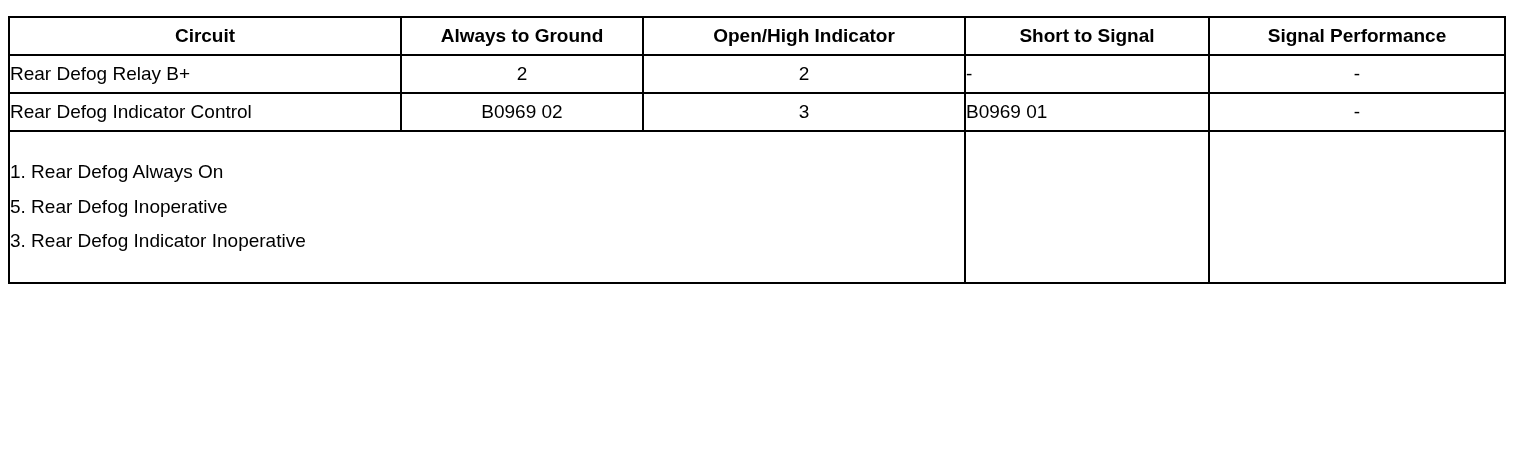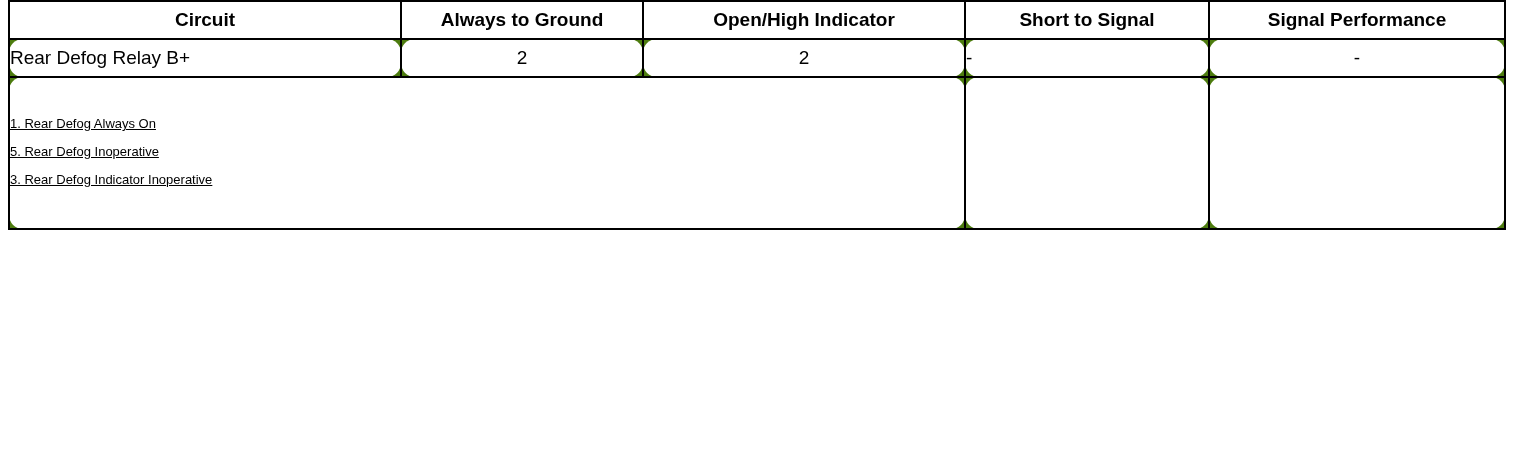--- a/index.html
+++ b/index.html
@@ -17,22 +17,22 @@
   .sheet {
     position: relative;
     width: 1520px;
     height: 462px;
     box-sizing: border-box;
   }
   table.dtc-table {
     border-collapse: collapse;
     table-layout: fixed;
     width: 1496px;
-    margin: 0 0 0 8px;
-    background: #4d7c0f;
+    margin: 16px 0 0 8px;
+    background: #14532d;
   }
   table.dtc-table td, table.dtc-table th {
     border: 2px solid #000000;
     padding: 0;
     vertical-align: middle;
     font-size: 19px;
     line-height: 1.15;
     background: #fff;
   }
   
@@ -44,42 +44,40 @@
 
   thead th {
     text-align: center;
     font-weight: bold;
     font-size: 20px;
     height: 36px;
     padding: 4px 2px;
   }
   tbody td {
     height: 36px;
-    border-radius: 14px;
   }
   td.cell-left {
     text-align: left;
     padding-left: 6px;
   }
   td.cell-center {
     text-align: center;
   }
   .notes-cell {
     text-align: left;
     padding: 10px 6px 12px 6px;
     vertical-align: top;
     height: 150px;
   }
   .note-line {
-    font-size: 13px;
+    font-size: 19px;
     line-height: 1.15;
     margin: 0 0 0 0;
     padding: 6px 0 7px 0;
     white-space: nowrap;
-    text-decoration: underline;
   }
   .blank-cell {
     background: #fff;
   }
 </style>
 </head>
 <body>
 
 <div class="sheet">
   <table class="dtc-table">
@@ -101,20 +99,27 @@
     </thead>
     <tbody>
       <tr>
         <td class="cell-left">Rear Defog Relay B+</td>
         <td class="cell-center">2</td>
         <td class="cell-center">2</td>
         <td class="cell-left">-</td>
         <td class="cell-center">-</td>
       </tr>
       <tr>
+        <td class="cell-left">Rear Defog Indicator Control</td>
+        <td class="cell-center">B0969 02</td>
+        <td class="cell-center">3</td>
+        <td class="cell-left">B0969 01</td>
+        <td class="cell-center">-</td>
+      </tr>
+      <tr>
         <td class="notes-cell" colspan="3">
           <div class="note-line">1. Rear Defog Always On</div>
           <div class="note-line">5. Rear Defog Inoperative</div>
           <div class="note-line">3. Rear Defog Indicator Inoperative</div>
         </td>
         <td class="blank-cell"></td>
         <td class="blank-cell"></td>
       </tr>
     </tbody>
   </table>

